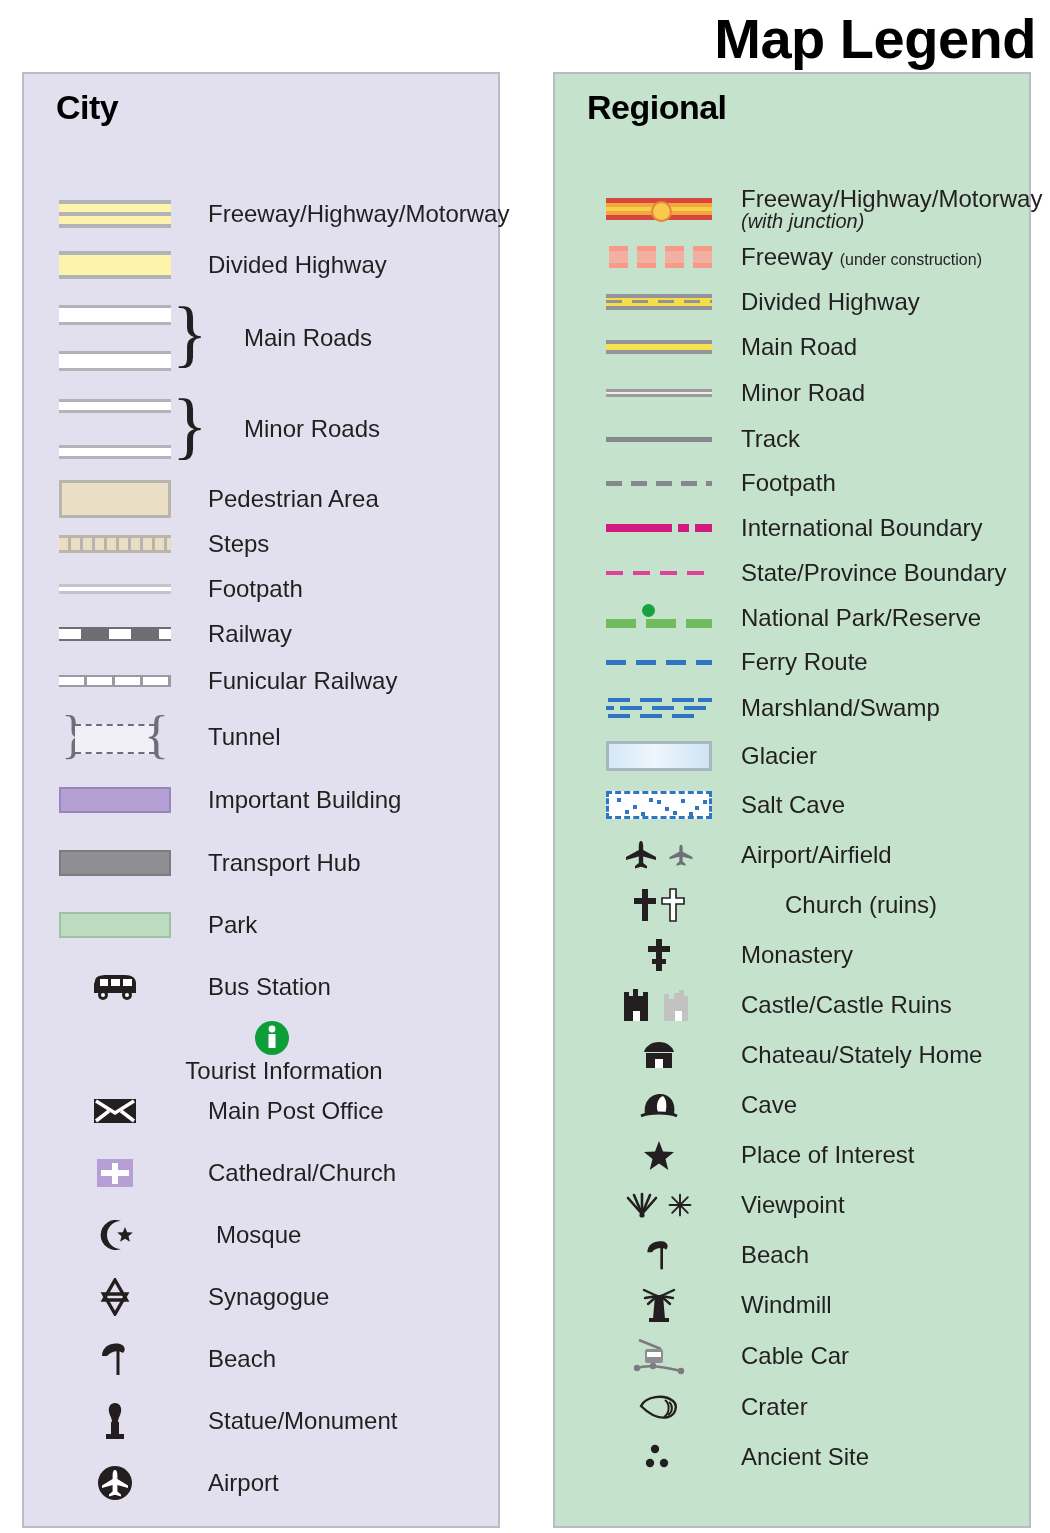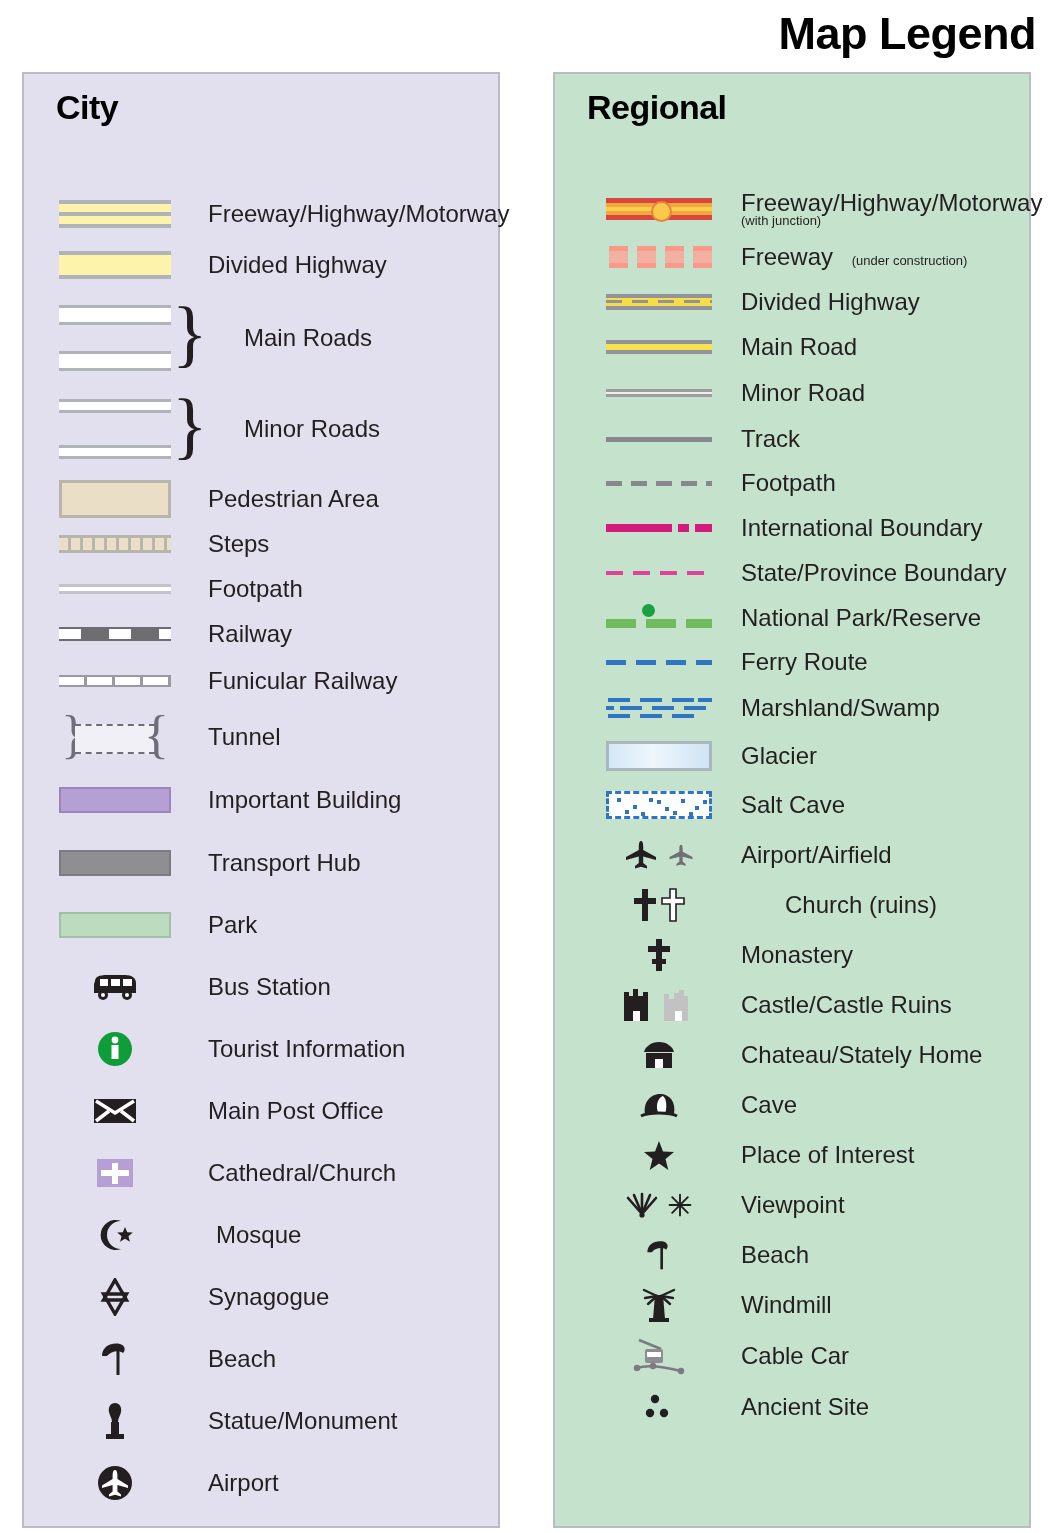--- a/index.html
+++ b/index.html
@@ -1,35 +1,35 @@
 <!DOCTYPE html>
 <html><head>
 <meta charset="utf-8">
 <style>
   html,body{margin:0;padding:0;background:#ffffff;}
   body{width:1050px;height:1533px;position:relative;
        font-family:"Liberation Sans", sans-serif;
        -webkit-font-smoothing:antialiased;}
 
-  #title{position:absolute;right:14px;top:11px;font-size:45px;font-weight:bold;
+  #title{position:absolute;right:14px;top:11px;font-size:56px;font-weight:bold;
          letter-spacing:-0.5px;color:#000;line-height:1;}
 
   .panel{position:absolute;box-sizing:border-box;border:2px solid #b9bcc4;}
   #city-panel{left:22px;top:72px;width:478px;height:1456px;background:#e2e0ee;}
   #regional-panel{left:553px;top:72px;width:478px;height:1456px;background:#c5e2cc;}
 
   .panel-title{position:absolute;left:32px;top:14px;font-size:34px;font-weight:bold;
                color:#000;letter-spacing:-0.5px;}
 
   .rows{position:absolute;left:0;top:0;width:100%;}
   .row{display:flex;align-items:center;position:relative;}
   .sym{flex:0 0 auto;display:flex;align-items:center;justify-content:center;position:relative;}
   .lbl{color:#231f20;font-size:24px;white-space:nowrap;line-height:1.05;}
-  .lbl .sub{font-size:13px;display:block;margin-top:-1px;}
-  .lbl .inlinesub{font-size:13px;margin-left:12px;}
+  .lbl .sub{font-size:20px;display:block;margin-top:-1px;font-style:italic;}
+  .lbl .inlinesub{font-size:16px;}
 
   
   #city-rows .row{padding-left:22px;}
   #city-rows .sym{width:138px;}
   #city-rows .lbl{margin-left:24px;}
 
   
   #regional-rows .row{padding-left:44px;}
   #regional-rows .sym{width:120px;}
   #regional-rows .lbl{margin-left:22px;}
@@ -241,21 +241,21 @@
           <rect x="32" y="7" width="9" height="7" fill="#fff"></rect>
           <circle cx="12" cy="23" r="5" fill="#231f20"></circle>
             <circle cx="12" cy="23" r="2" fill="#fff"></circle>
           <circle cx="36" cy="23" r="5" fill="#231f20"></circle>
             <circle cx="36" cy="23" r="2" fill="#fff"></circle>
         </svg>
       </div>
       <div class="lbl">Bus Station</div>
     </div>
 
-    <div class="row" style="height:62px;">
+    <div class="row" style="height:62px;flex-direction:column;">
       <div class="sym">
         <svg width="40" height="40" viewBox="0 0 40 40" aria-hidden="true">
           <circle cx="20" cy="20" r="17" fill="#0f9d3a"></circle>
           <circle cx="20" cy="11" r="3.4" fill="#fff"></circle>
           <path d="M16.5 16 L23.5 16 L23.5 30 L16.5 30 Z" fill="#fff"></path>
         </svg>
       </div>
       <div class="lbl">Tourist Information</div>
     </div>
 
@@ -611,20 +611,30 @@
           <rect x="16" y="17" width="14" height="5" fill="#fff"></rect>
           <path d="M6 33 C18 29 34 32 50 36" stroke="#7b7b80" stroke-width="2.6" fill="none"></path>
           <circle cx="6" cy="33" r="3.2" fill="#7b7b80"></circle>
           <circle cx="22" cy="31" r="3.2" fill="#7b7b80"></circle>
           <circle cx="50" cy="36" r="3.2" fill="#7b7b80"></circle>
         </svg>
       </div>
       <div class="lbl">Cable Car</div>
     </div>
 
+    <div class="row" style="height:50px;">
+      <div class="sym">
+        <svg width="42" height="28" viewBox="0 0 42 28" aria-hidden="true">
+          <path d="M3 13 C8 3 26 1 35 8 C40 12 38 22 30 24 C22 26 12 22 3 13 Z" fill="none" stroke="#231f20" stroke-width="2.4"></path>
+          <path d="M31 9 C35 12 35 19 30 22" stroke="#231f20" stroke-width="2" fill="none"></path>
+          <path d="M27 7 C32 11 32 20 26 24" stroke="#231f20" stroke-width="2" fill="none"></path>
+        </svg>
+      </div>
+      <div class="lbl">Crater</div>
+    </div>
 
     <div class="row" style="height:50px;">
       <div class="sym">
         <svg width="30" height="26" viewBox="0 0 30 26" aria-hidden="true">
           <circle cx="11" cy="5" r="4.2" fill="#231f20"></circle>
           <circle cx="6" cy="19" r="4.2" fill="#231f20"></circle>
           <circle cx="20" cy="19" r="4.2" fill="#231f20"></circle>
         </svg>
       </div>
       <div class="lbl">Ancient Site</div>

